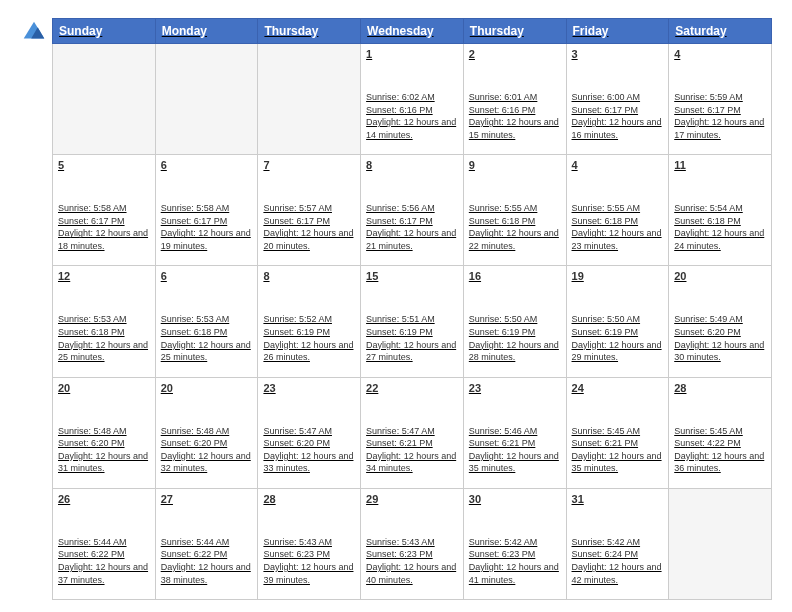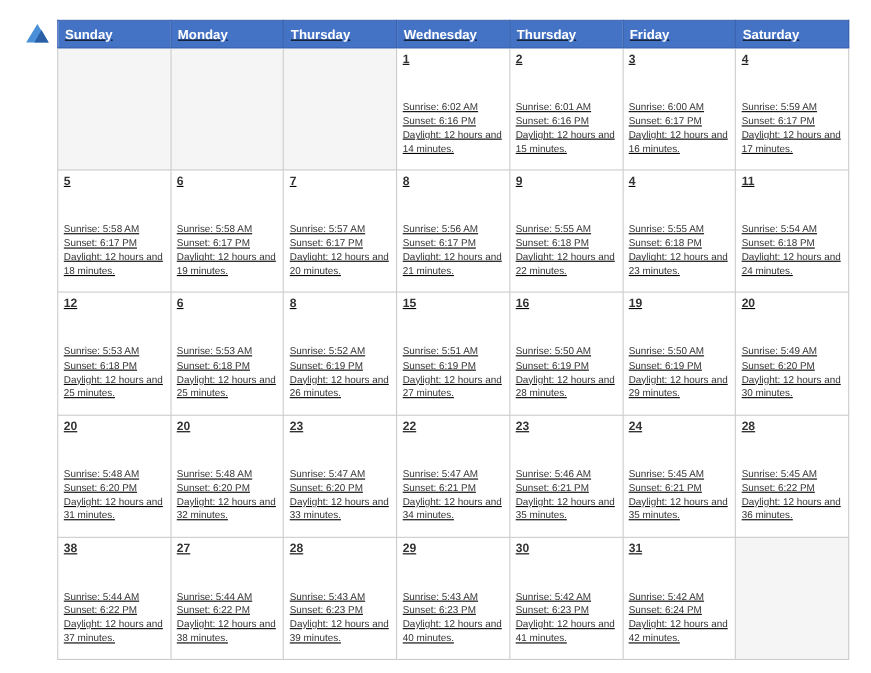--- a/index.html
+++ b/index.html
@@ -288,27 +288,27 @@
           </td>
           <td>
             <span class="day-number">24</span>
             <div class="day-info">Sunrise: 5:45 AM
 Sunset: 6:21 PM
 Daylight: 12 hours and 35 minutes.</div>
           </td>
           <td>
             <span class="day-number">28</span>
             <div class="day-info">Sunrise: 5:45 AM
-Sunset: 6:22 PM
+Sunset: 4:22 PM
 Daylight: 12 hours and 36 minutes.</div>
           </td>
         </tr>
         <tr>
           <td>
-            <span class="day-number">38</span>
+            <span class="day-number">26</span>
             <div class="day-info">Sunrise: 5:44 AM
 Sunset: 6:22 PM
 Daylight: 12 hours and 37 minutes.</div>
           </td>
           <td>
             <span class="day-number">27</span>
             <div class="day-info">Sunrise: 5:44 AM
 Sunset: 6:22 PM
 Daylight: 12 hours and 38 minutes.</div>
           </td>

